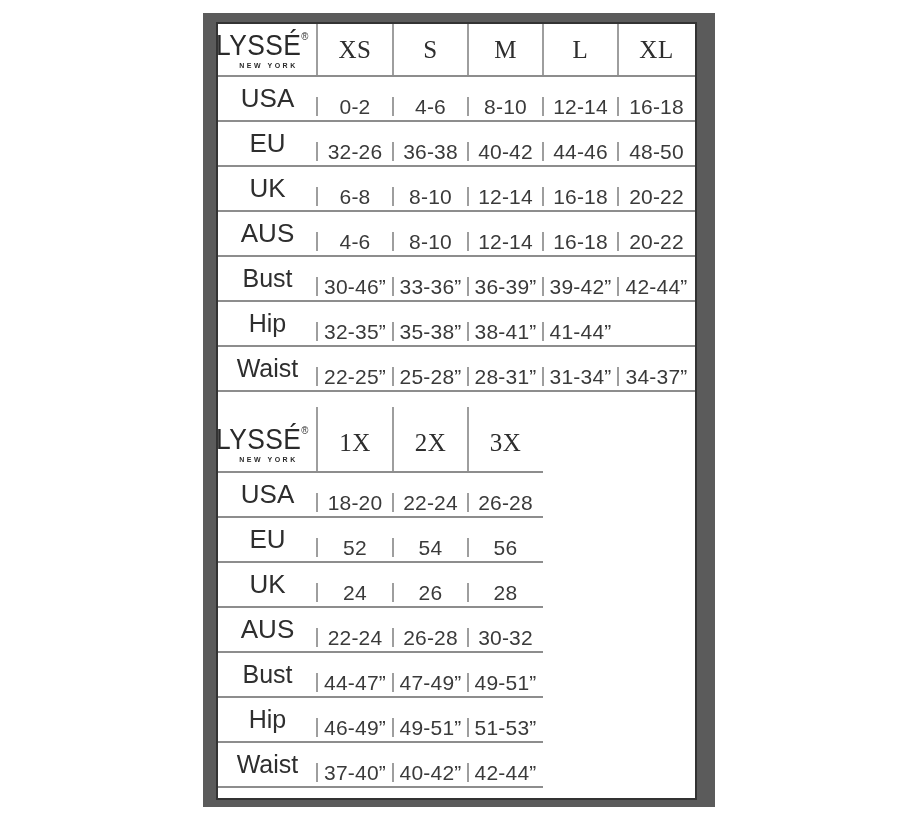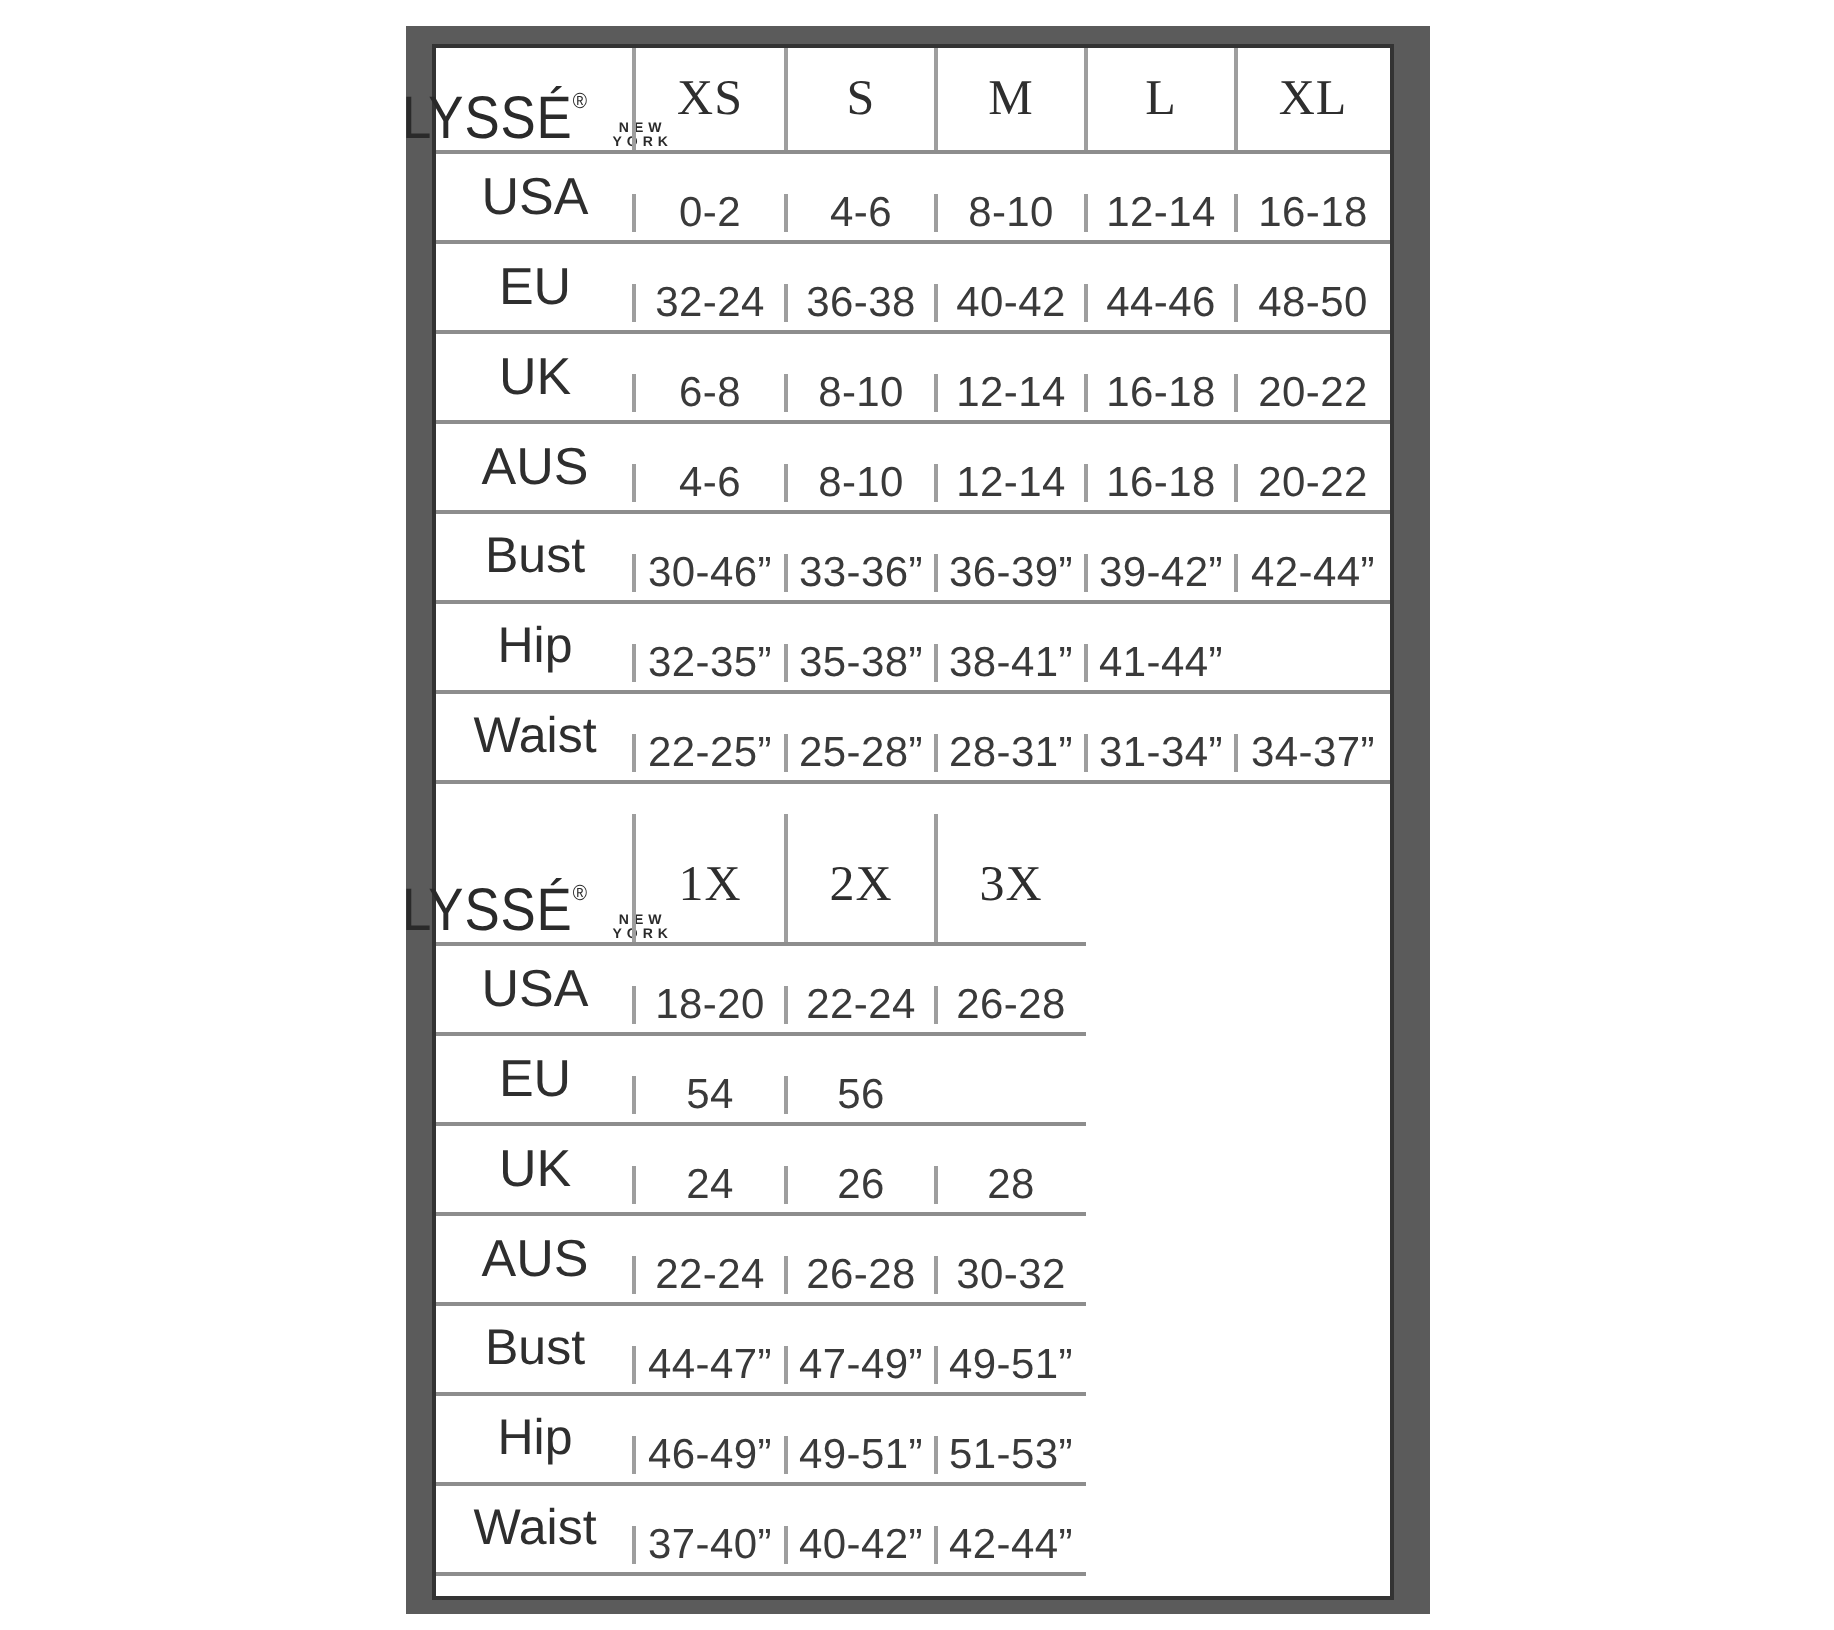--- a/index.html
+++ b/index.html
@@ -60,22 +60,22 @@
     background: #9e9e9e;
   }
   .t2 .header-row > .cell + .cell::before { top: -8px; }
 
   .col-head { font-size: 25px; letter-spacing: 0.5px; font-family: Liberation Serif, serif; }
   .label-cell { font-size: 26px; }
   .label-cell.italic { font-size: 25px; }
   .value-cell { font-size: 21px; color: #3a3a3a; letter-spacing: 0.2px; margin-top: 16px; }
 
   .logo-cell {
-    flex-direction: row;
-    align-items: flex-end;
+    flex-direction: column;
+    align-items: center;
     justify-content: center;
     padding-left: 2px;
   }
   .logo-main {
     font-size: 30px;
     font-weight: 400;
     line-height: 1;
     letter-spacing: 0.5px;
     color: #2a2a2a;
     white-space: nowrap;
@@ -119,21 +119,21 @@
           <div class="row data-row">
             <div class="cell label-cell">USA</div>
             <div class="cell value-cell">0-2</div>
             <div class="cell value-cell">4-6</div>
             <div class="cell value-cell">8-10</div>
             <div class="cell value-cell">12-14</div>
             <div class="cell value-cell">16-18</div>
           </div>
           <div class="row data-row">
             <div class="cell label-cell">EU</div>
-            <div class="cell value-cell">32-24</div>
+            <div class="cell value-cell">32-26</div>
             <div class="cell value-cell">36-38</div>
             <div class="cell value-cell">40-42</div>
             <div class="cell value-cell">44-46</div>
             <div class="cell value-cell">48-50</div>
           </div>
           <div class="row data-row">
             <div class="cell label-cell">UK</div>
             <div class="cell value-cell">6-8</div>
             <div class="cell value-cell">8-10</div>
             <div class="cell value-cell">12-14</div>
@@ -186,20 +186,21 @@
             <div class="cell col-head">3X</div>
           </div>
           <div class="row data-row">
             <div class="cell label-cell">USA</div>
             <div class="cell value-cell">18-20</div>
             <div class="cell value-cell">22-24</div>
             <div class="cell value-cell">26-28</div>
           </div>
           <div class="row data-row">
             <div class="cell label-cell">EU</div>
+            <div class="cell value-cell">52</div>
             <div class="cell value-cell">54</div>
             <div class="cell value-cell">56</div>
           </div>
           <div class="row data-row">
             <div class="cell label-cell">UK</div>
             <div class="cell value-cell">24</div>
             <div class="cell value-cell">26</div>
             <div class="cell value-cell">28</div>
           </div>
           <div class="row data-row">

